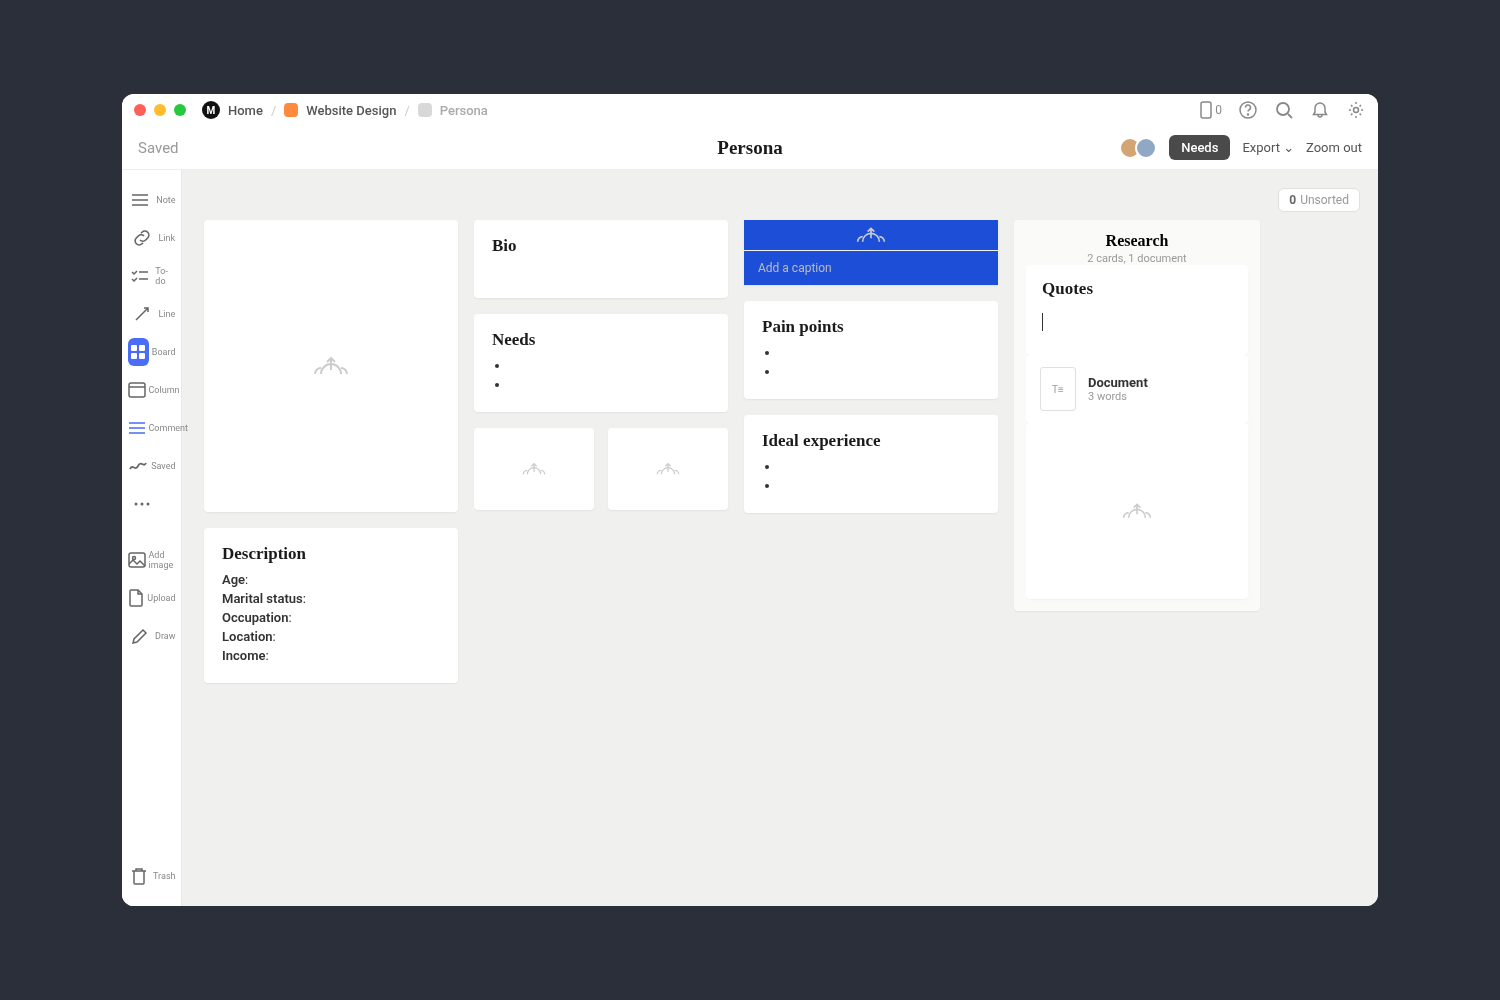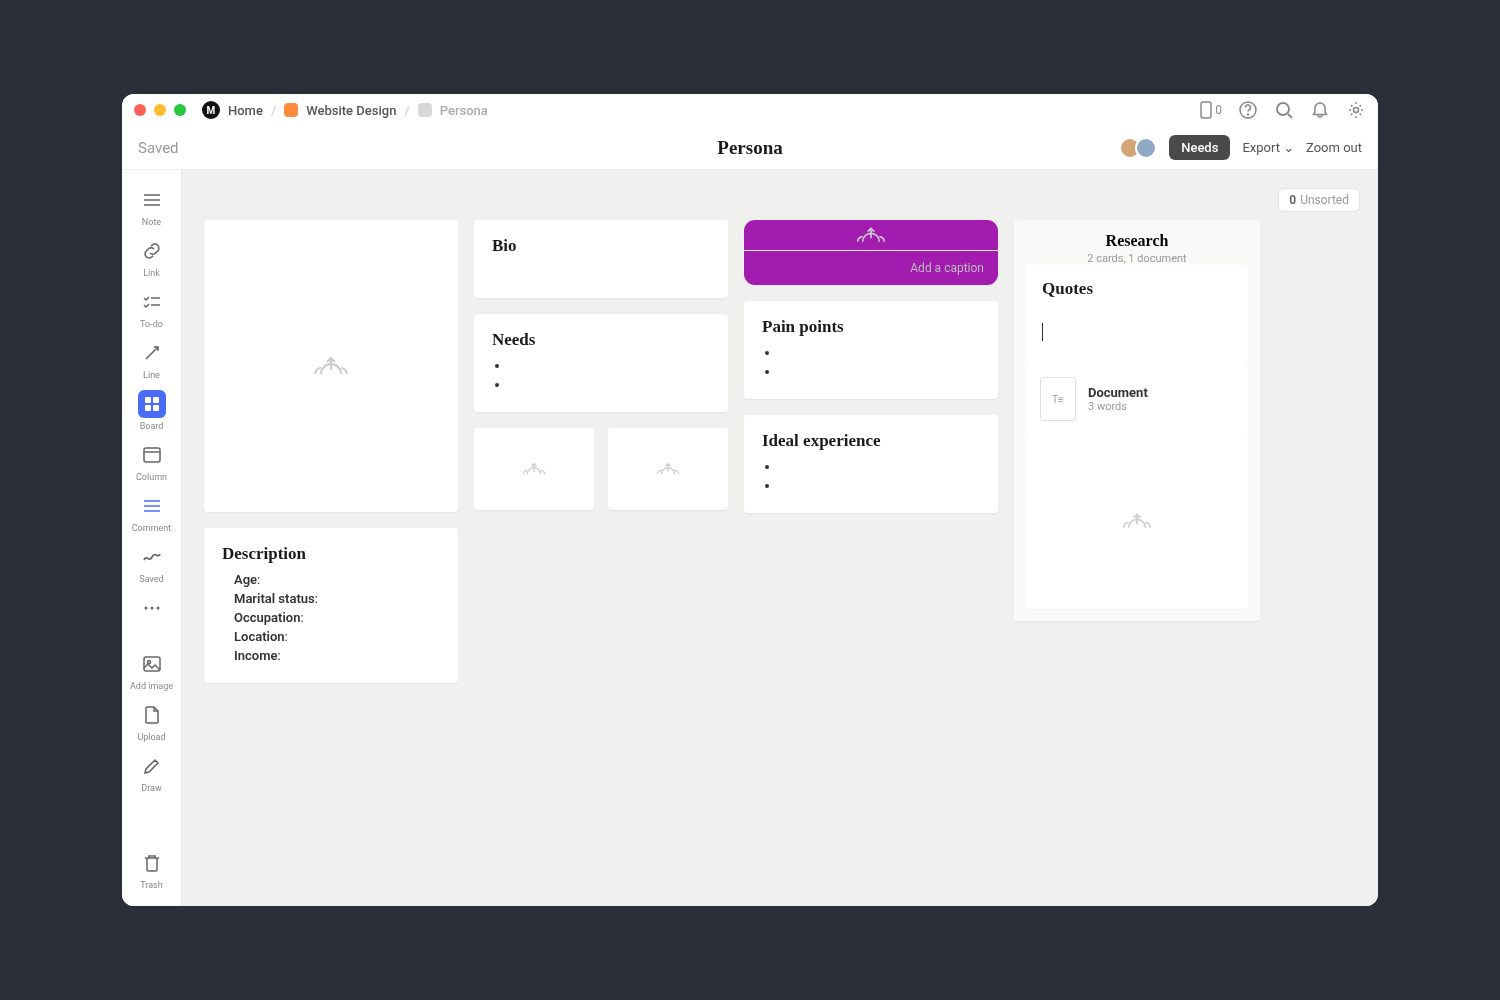--- a/index.html
+++ b/index.html
@@ -22,49 +22,49 @@
 .subheader { height:44px; display:flex; align-items:center; padding:0 16px; background:#fff; border-bottom:1px solid #eee; }
 .saved { color:#999; font-size:15px; }
 .doc-title { position:absolute; left:50%; transform:translateX(-50%); font-family:Georgia,serif; font-weight:700; font-size:19px; color:#1a1a1a; }
 .subheader-right { margin-left:auto; display:flex; align-items:center; gap:12px; font-size:13px; color:#555; }
 .avatars { display:flex; }
 .avatar { width:22px; height:22px; border-radius:50%; background:#ccc; border:2px solid #fff; margin-left:-6px; }
 .share-btn { background:#4a4a4a; color:#fff; padding:5px 12px; border-radius:6px; font-size:13px; font-weight:500; cursor:pointer; }
 .export-btn,.zoom-btn { cursor:pointer; color:#555; }
 .main { flex:1; display:flex; background:#f0f0ee; overflow:hidden; }
 .sidebar { width:60px; background:#fff; border-right:1px solid #e8e8e8; display:flex; flex-direction:column; align-items:center; padding:12px 0; gap:2px; }
-.tool { width:48px; display:flex; flex-direction:column; align-items:center; gap:3px; padding:4px 0; cursor:pointer; }
+.tool { width:48px; display:flex; align-items:center; gap:3px; padding:4px 0; cursor:pointer; }
 .tool-icon { width:28px; height:28px; border-radius:6px; display:flex; align-items:center; justify-content:center; color:#666; }
 .tool-icon.active { background:#4a6cf7; color:#fff; }
 .tool-label { font-size:9px; color:#888; }
 .tool-sep { flex:1; }
 .canvas { flex:1; position:relative; padding:18px 22px; }
 .unsorted { position:absolute; top:18px; right:18px; background:#fff; border:1px solid #e0e0e0; border-radius:6px; padding:4px 10px; font-size:12px; color:#999; cursor:pointer; }
 .unsorted b { color:#666; margin-right:4px; }
 .cols { display:flex; gap:16px; align-items:flex-start; margin-top:32px; }
 .col { display:flex; flex-direction:column; gap:16px; }
 .card { background:#fff; border-radius:4px; box-shadow:0 1px 2px rgba(0,0,0,.06); padding:16px 18px; }
 .card-title { font-family:Georgia,serif; font-weight:700; font-size:17px; color:#1a1a1a; margin-bottom:8px; }
 .upload-ph { background:#fff; border-radius:4px; box-shadow:0 1px 2px rgba(0,0,0,.06); display:flex; align-items:center; justify-content:center; color:#ccc; }
 .upload-ph.big { width:254px; height:292px; }
 .upload-ph.sm { width:120px; height:82px; }
 .row { display:flex; gap:14px; }
-.desc-field { font-size:13px; color:#333; margin:4px 12px; }
+.desc-field { font-size:13px; color:#333; margin:4px 0; }
 .desc-field b { font-weight:600; }
 .bullet-list { list-style:disc; padding-left:18px; font-size:13px; color:#333; }
 .bullet-list li { margin:4px 0; min-height:14px; }
-.caption-card { background:#a21caf; border-radius:11px; box-shadow:0 1px 2px rgba(0,0,0,.06); display:flex; flex-direction:column;text-align:right; }
+.caption-card { background:#1d4ed8; border-radius:0; box-shadow:0 1px 2px rgba(0,0,0,.06); display:flex; flex-direction:column; }
 .caption-card .ph { flex:1; display:flex; align-items:center; justify-content:center; color:#ccc; height:180px; }
 .caption-card .cap { padding:10px 14px; font-size:12px; color:#bbb; border-top:1px solid #f2f2f2; }
 .research-panel { width:246px; background:#fafaf9; border-radius:4px; box-shadow:0 1px 2px rgba(0,0,0,.06); padding:12px; display:flex; flex-direction:column; gap:0; }
 .research-header { text-align:center; }
 .research-title { font-family:Georgia,serif; font-weight:700; font-size:16px; }
 .research-sub { font-size:11px; color:#999; margin-top:2px; }
 .quotes-card { background:#fff; border-radius:4px; padding:14px 16px 24px; box-shadow:0 1px 2px rgba(0,0,0,.04); }
-.quotes-card .card-title{margin-bottom:24px}
+.quotes-card .card-title{margin-bottom:14px}
 .cursor-line { width:1px; height:18px; background:#333; }
 .doc-item { background:#fff; border-radius:4px; padding:12px 14px; display:flex; align-items:center; gap:12px; box-shadow:0 1px 2px rgba(0,0,0,.04); cursor:pointer; }
 .doc-thumb { width:36px; height:44px; border:1px solid #e0e0e0; border-radius:3px; display:flex; align-items:center; justify-content:center; color:#999; font-size:10px; }
 .doc-meta .name { font-size:13px; font-weight:700; color:#333; }
 .doc-meta .sub { font-size:11px; color:#999; }
 .research-ph { background:#fff; border-radius:4px; height:176px; display:flex; align-items:center; justify-content:center; color:#ccc; box-shadow:0 1px 2px rgba(0,0,0,.04); }
 svg { display:block; }
 </style>
 </head>
 <body>

